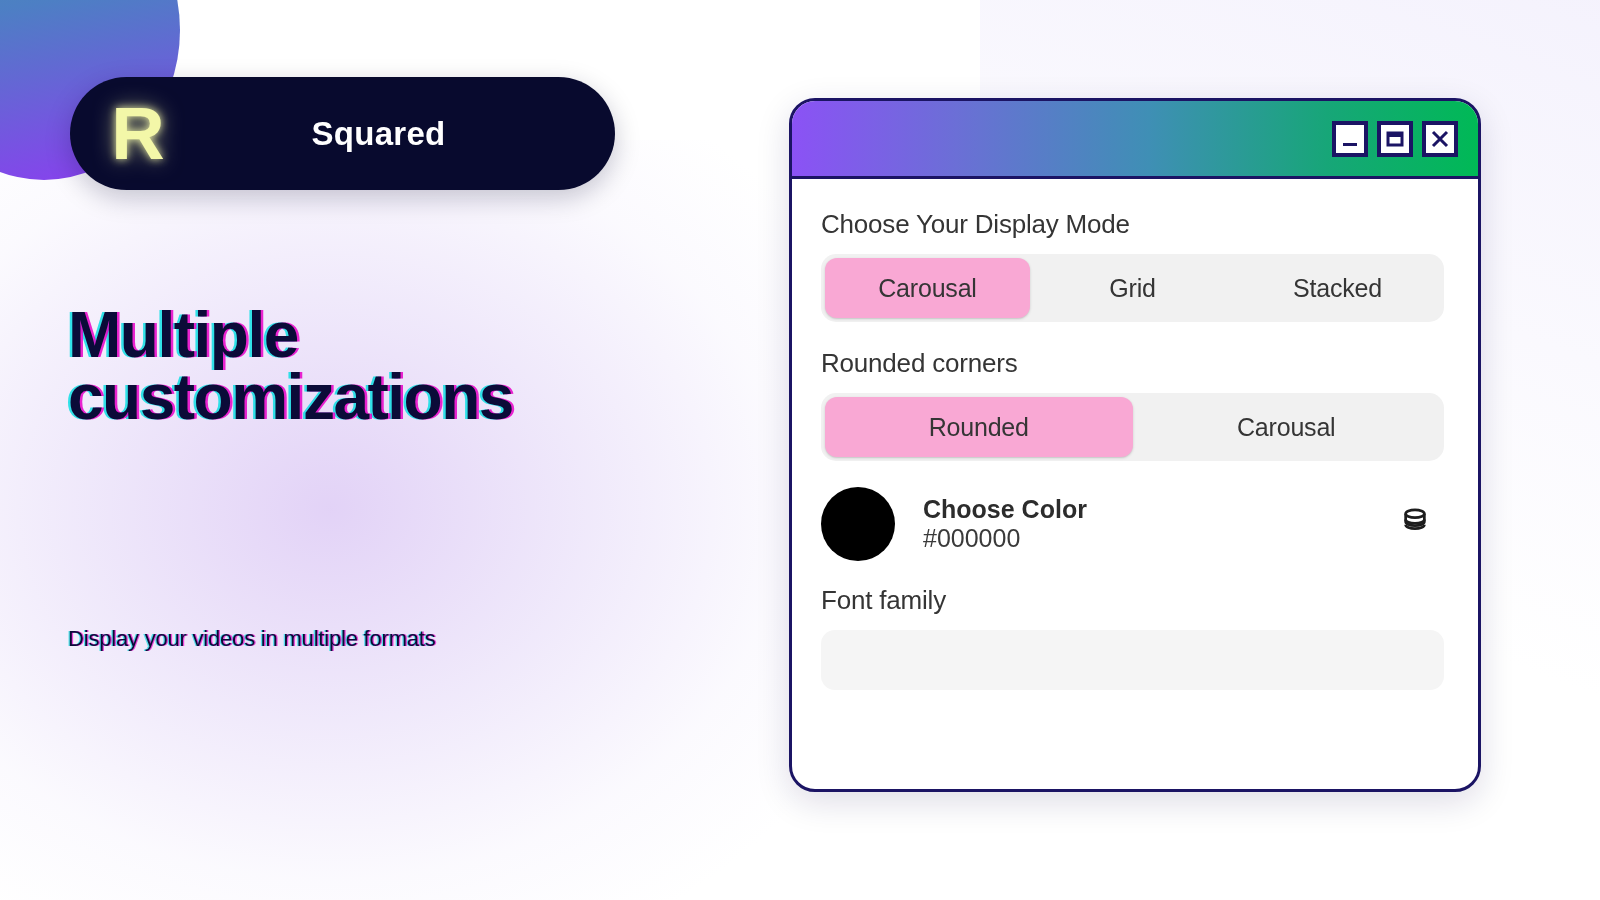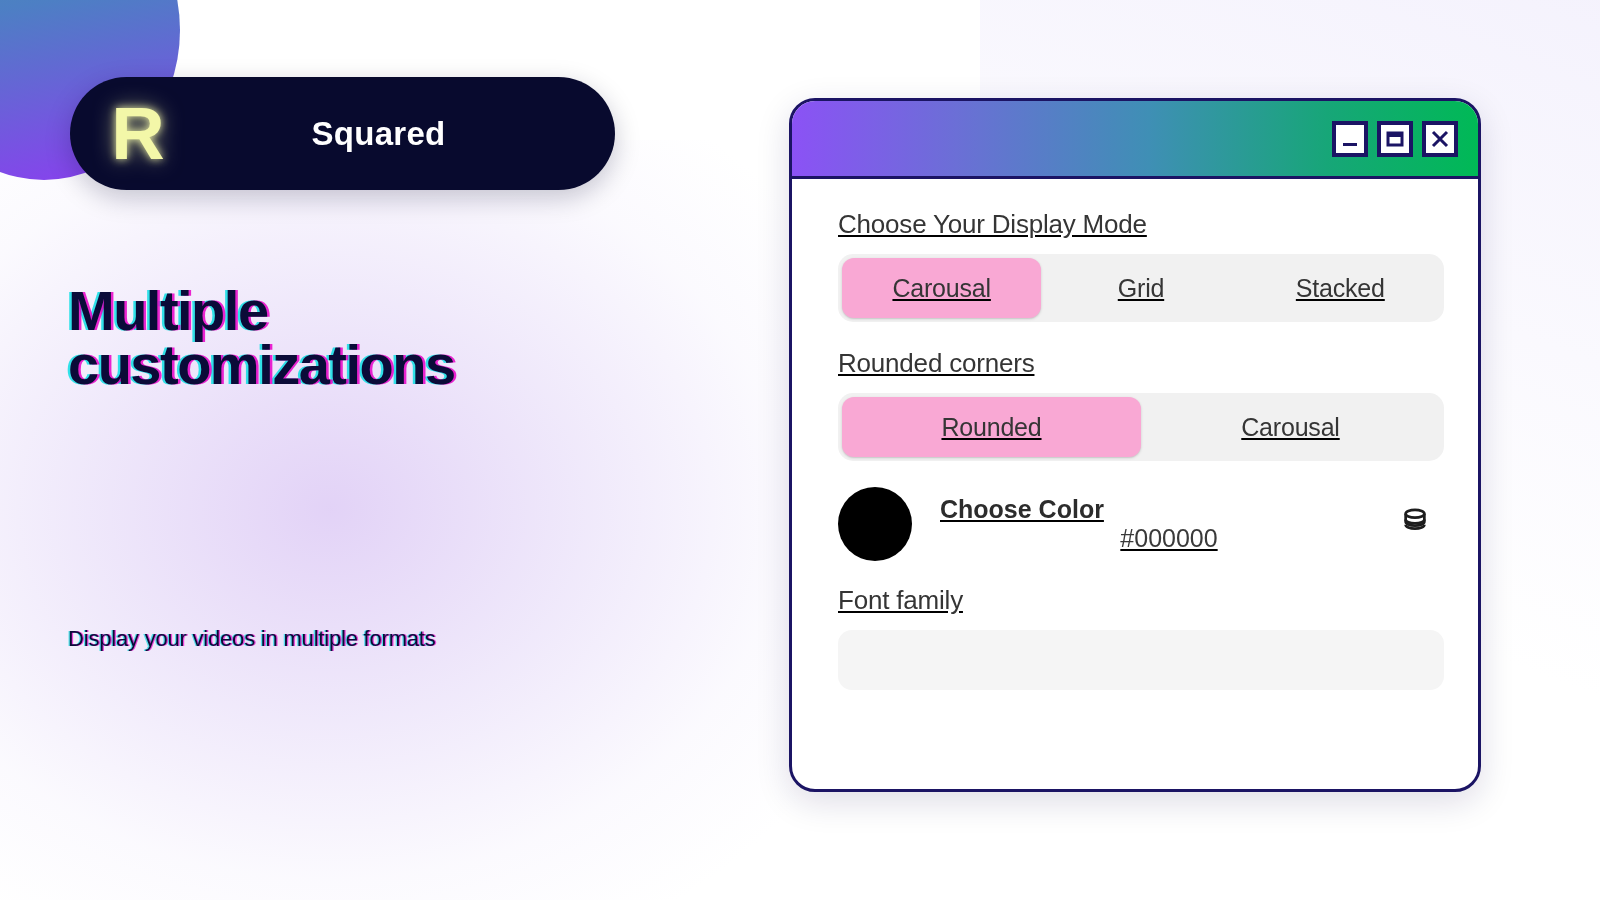--- a/index.html
+++ b/index.html
@@ -54,22 +54,22 @@
     line-height:1;
     padding-left:16px;
   }
   #brand-name {
     flex:1; text-align:center;
     color:#ffffff; font-size:33px; font-weight:bold;
     letter-spacing:0.3px; padding-right:48px;
   }
 
   #headline {
-    position:absolute; left:68px; top:284px; width:700px;
-    font-size:56px; font-weight:bold; line-height:0.97;
+    position:absolute; left:68px; top:304px; width:700px;
+    font-size:64px; font-weight:bold; line-height:0.97;
     color:#0b0b38; letter-spacing:-1.5px;
     text-shadow:2.5px 0 0 rgba(232,0,200,0.85), -2.5px 0 0 rgba(0,222,228,0.8);
   }
 
   #subheadline {
     position:absolute; left:68px; top:626px; width:560px;
     font-size:22px; font-weight:normal; line-height:1.22;
     color:#0b0b38; letter-spacing:-0.2px;
     text-shadow:1.3px 0 0 rgba(232,0,200,0.7), -1.3px 0 0 rgba(0,222,228,0.65);
   }
@@ -95,21 +95,21 @@
   #window-controls { display:flex; gap:9px; align-items:center; }
   .win-btn {
     width:36px; height:36px;
     background:#ffffff;
     border:4px solid #1b1464;
     display:flex; align-items:center; justify-content:center;
     cursor:pointer;
   }
   .win-btn svg { display:block; }
 
-  #window-body { padding:30px 34px 0 46px;text-decoration:underline; }
+  #window-body { padding:30px 34px 0 29px; }
 
   .field-label {
     font-size:26px; color:#353535; letter-spacing:-0.2px;
     margin-bottom:14px;
   }
 
   .segmented {
     display:flex; background:#f1f1f1; border-radius:15px;
     padding:4px; margin-bottom:26px; height:68px;
   }
@@ -124,21 +124,21 @@
   }
 
   #title-color-row {
     display:flex; align-items:center; margin-top:12px; margin-bottom:24px;
   }
   #title-color-swatch {
     width:74px; height:74px; border-radius:50%; background:#000000; flex:none;
   }
   #title-color-texts { margin-left:28px; flex:1; }
   #title-color-name { font-size:25px; font-weight:bold; color:#2c2c2c; line-height:1.18; }
-  #title-color-value { font-size:25px; color:#3a3a3a; line-height:1.18;text-align:center; }
+  #title-color-value { font-size:25px; color:#3a3a3a; line-height:1.18; }
   #title-color-icon { flex:none; margin-right:12px; color:#1d1d1d; }
 
   #font-family-control {
     height:60px; background:#f5f5f5; border-radius:14px; margin-top:2px;
   }
 </style>
 </head>
 <body>
 
 <div id="bg-glow"></div>

